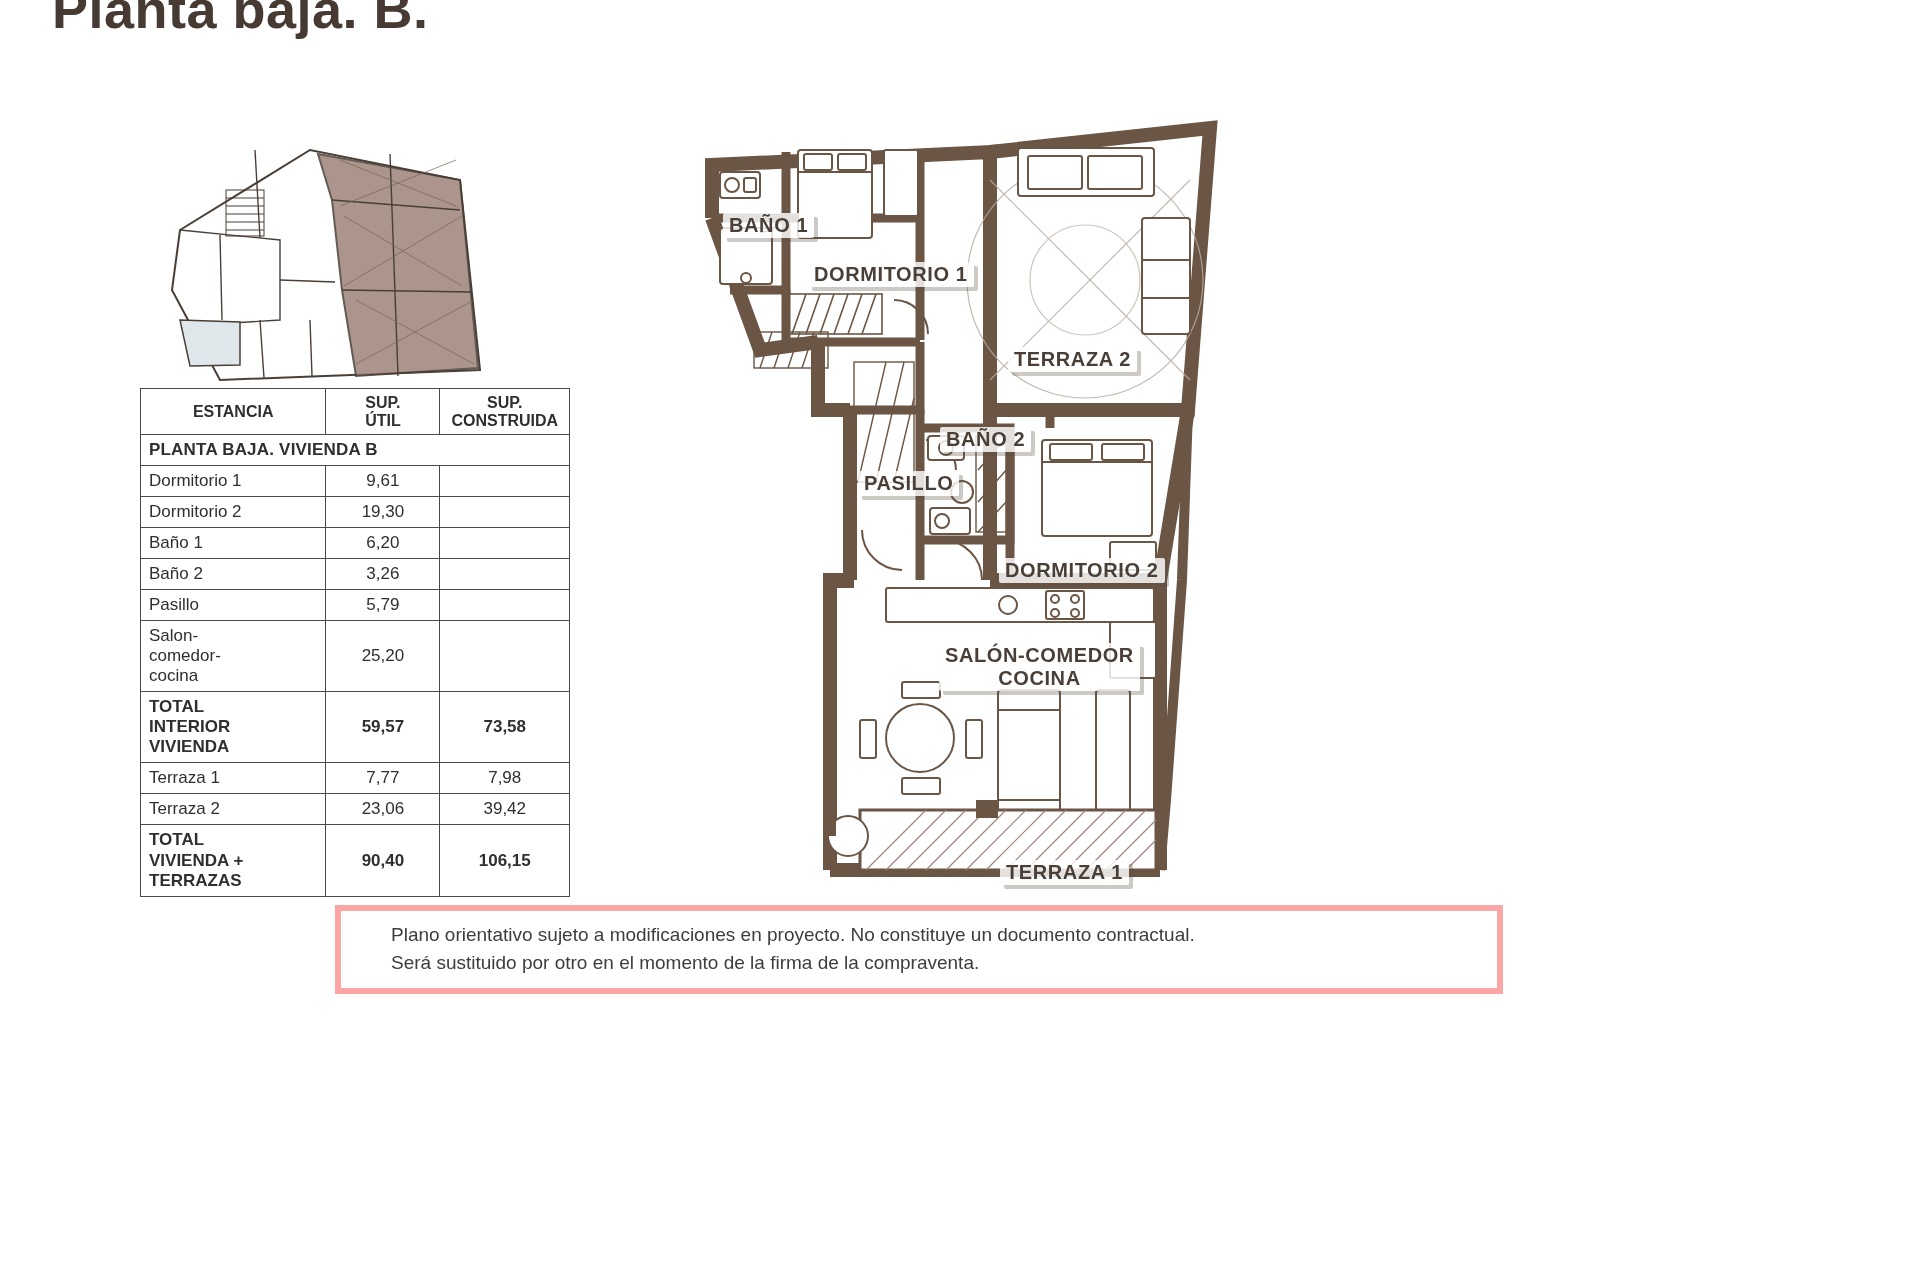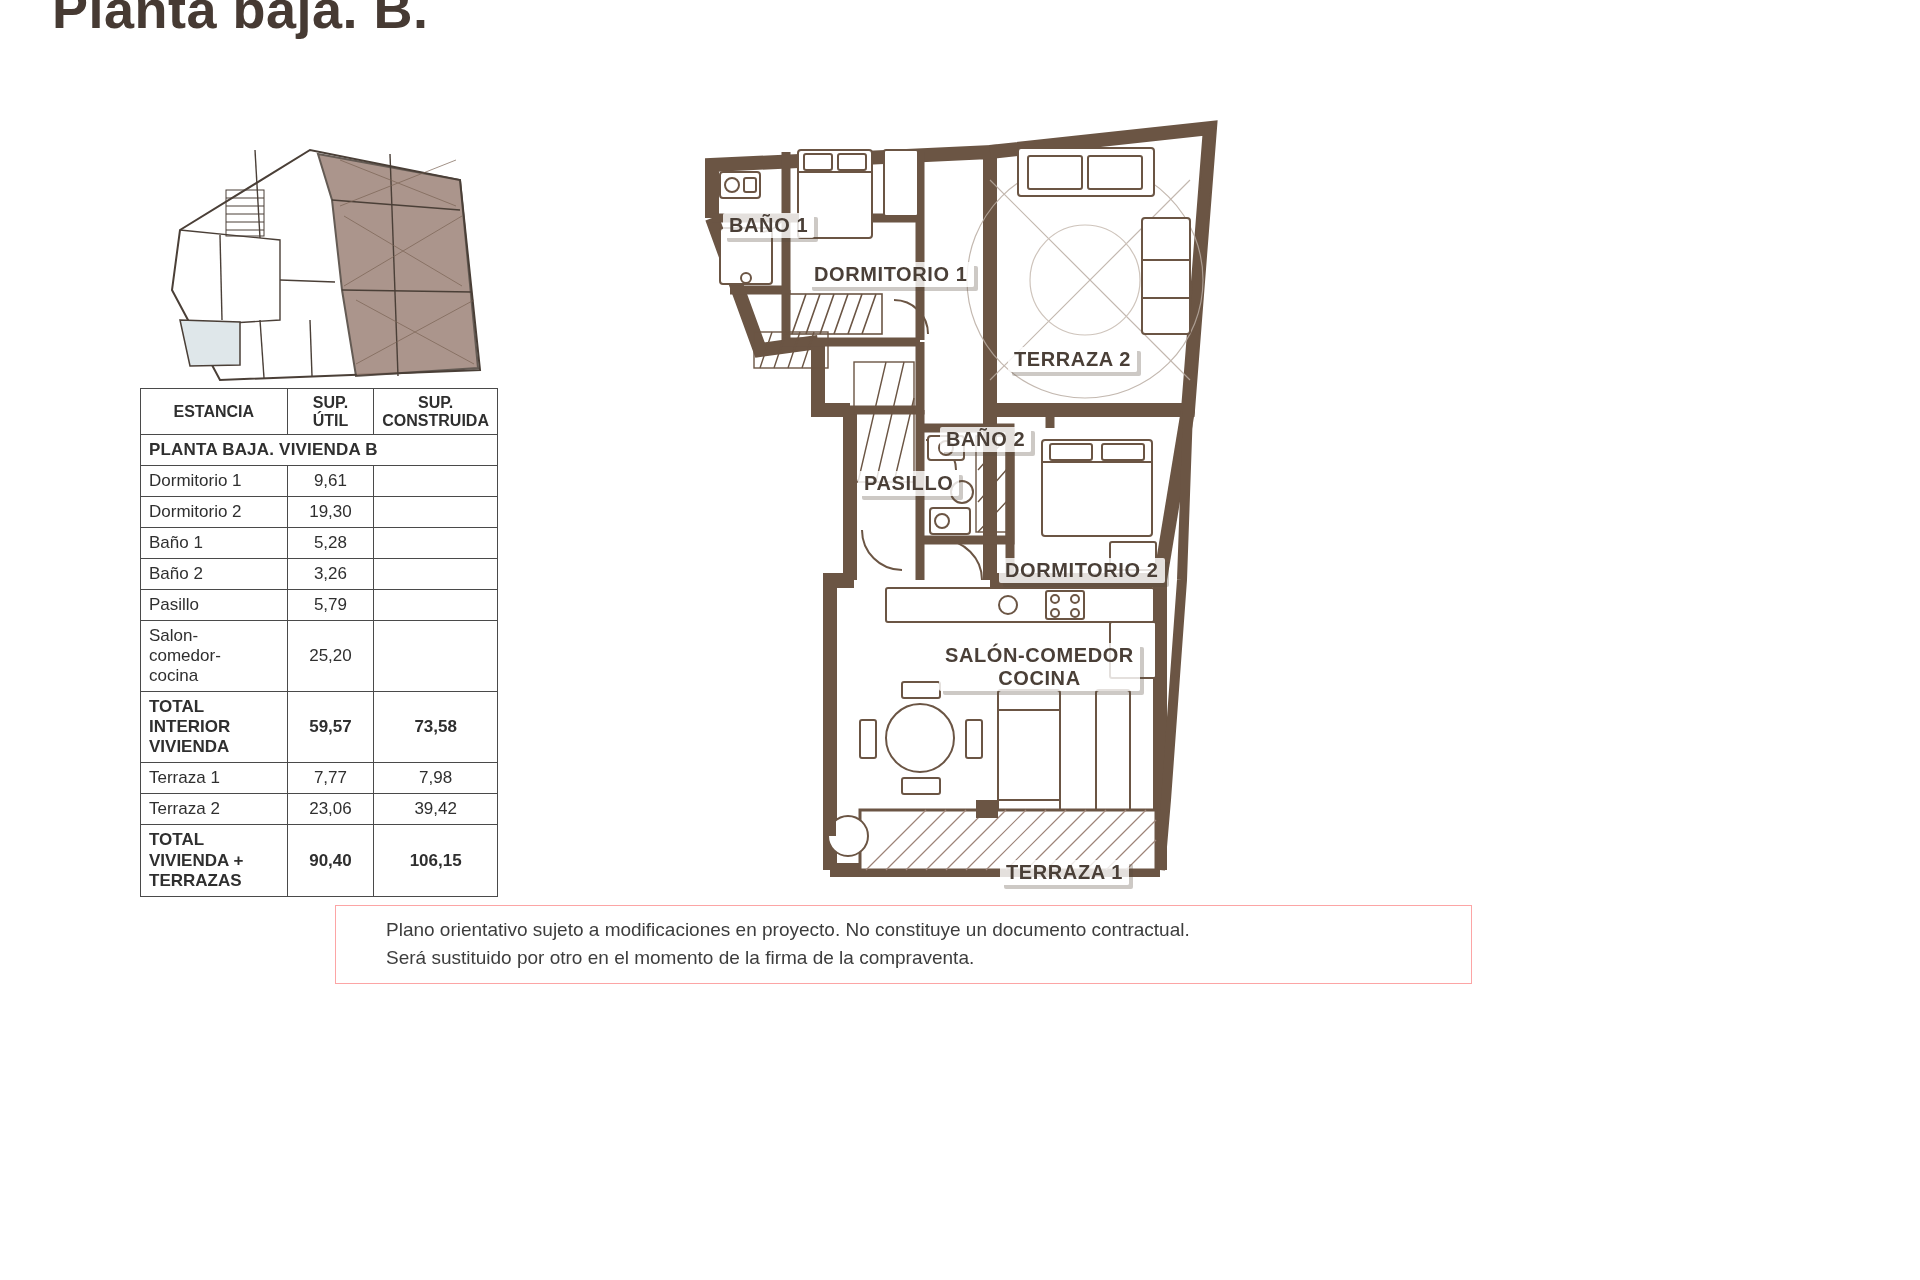--- a/index.html
+++ b/index.html
@@ -26,21 +26,21 @@
   #keyplan{
     position:absolute;
     left:160px; top:140px;
     width:340px; height:250px;
   }
 
   
   #areas-table{
     position:absolute;
     left:140px; top:388px;
-    width:358px;
+    width:430px;
     border-collapse:collapse;
     font-size:17px;
     color:#2f2f2f;
   }
   #areas-table td,#areas-table th{
     border:1px solid #4a4a4a;
     padding:5px 8px;
     vertical-align:middle;
   }
   #areas-table th{
@@ -84,22 +84,22 @@
     border-radius:2px;
     box-shadow:4px 4px 0 rgba(90,75,62,0.30);
   }
   .room-label.two-line{line-height:1.15;text-align:center;}
 
   
   #disclaimer{
     position:absolute;
     left:335px; top:905px;
     width:1085px;
-    border:1px solid #fca5a5;
-    padding:10px 0 12px 50px;
+    border:6px solid #fca5a5;
+    padding:10px 21px 12px 50px;
     font-size:19px;
     line-height:1.45;
     color:#3d3d3d;
     background:#fff;
   }
   #disclaimer p{margin:0;}
 </style>
 </head>
 <body>
 
@@ -163,21 +163,21 @@
       <td class="cell-num">9,61</td>
       <td class="cell-num"></td>
     </tr>
     <tr>
       <td class="cell-room">Dormitorio 2</td>
       <td class="cell-num">19,30</td>
       <td class="cell-num"></td>
     </tr>
     <tr>
       <td class="cell-room">Baño 1</td>
-      <td class="cell-num">5,28</td>
+      <td class="cell-num">6,20</td>
       <td class="cell-num"></td>
     </tr>
     <tr>
       <td class="cell-room">Baño 2</td>
       <td class="cell-num">3,26</td>
       <td class="cell-num"></td>
     </tr>
     <tr>
       <td class="cell-room">Pasillo</td>
       <td class="cell-num">5,79</td>

